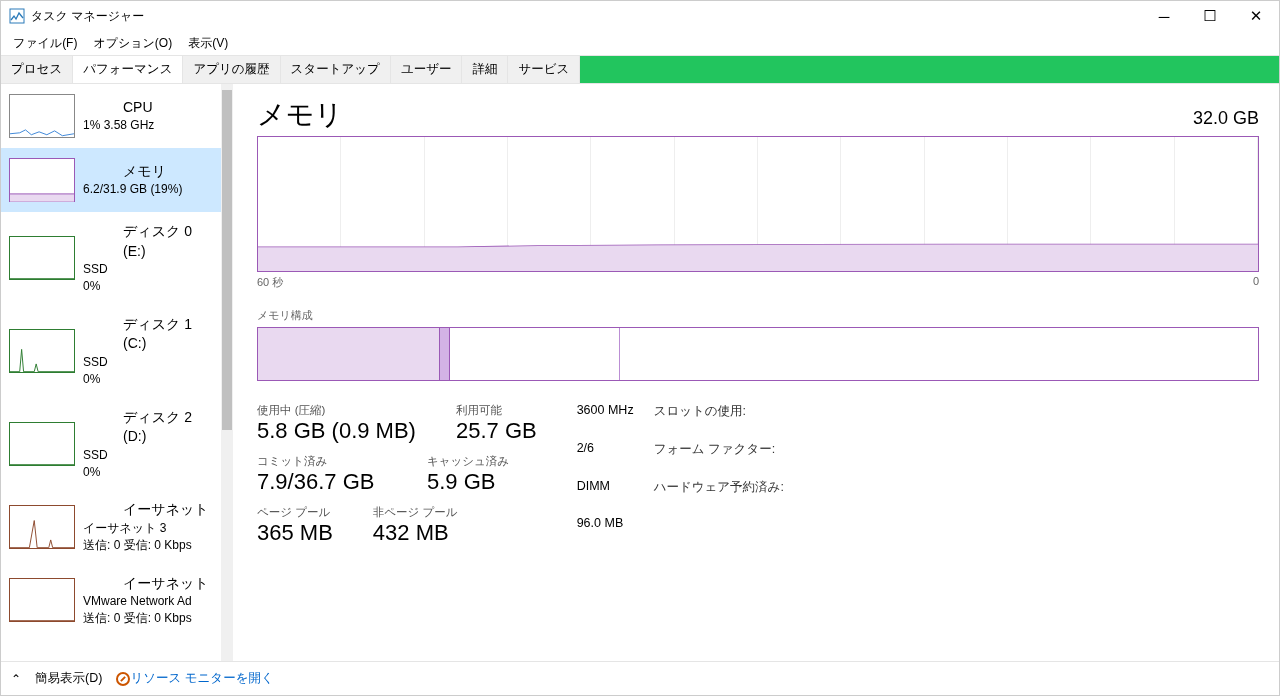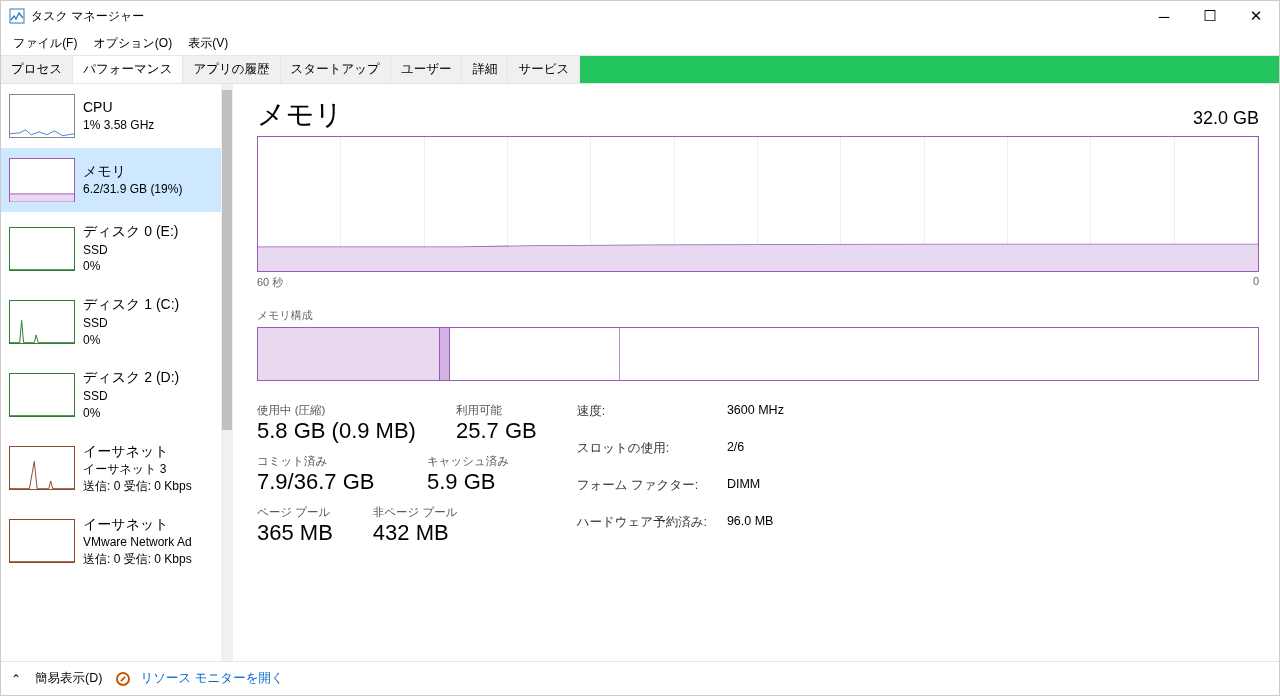--- a/index.html
+++ b/index.html
@@ -25,21 +25,21 @@
 .scrollbar { width: 12px; background: #f0f0f0; position: relative; }
 .scrollbar .thumb { position: absolute; left: 1px; right: 1px; top: 6px; height: 340px; background: #c0c0c0; }
 
 .side-item { display: flex; align-items: center; padding: 10px 10px 10px 8px; gap: 8px; }
 .side-item.selected { background: #cde8ff; }
 .side-thumb { width: 66px; height: 44px; border: 1px solid #888; background: #fff; position: relative; flex-shrink: 0; }
 .side-thumb.mem { border-color: #9b59b6; }
 .side-thumb.disk { border-color: #2e7d32; }
 .side-thumb.eth { border-color: #8d4a2e; }
 .side-info { font-size: 12px; line-height: 1.4; min-width: 0; }
-.side-info .name { font-size: 14px; }
+.side-info .name { font-size: 14px; margin-left: 40px; }
 
 .main { flex: 1; padding: 12px 20px 12px 24px; min-width: 0; display: flex; flex-direction: column; }
 .head-row { display: flex; justify-content: space-between; align-items: baseline; }
 .head-row .h-title { font-size: 28px; font-weight: 300; }
 .head-row .h-total { font-size: 18px; }
 
 .chart-labels { display: flex; justify-content: space-between; font-size: 11px; color: #666; margin-top: 8px; }
 .usage-chart { height: 136px; margin-top: 2px; border: 1px solid #9b59b6; position: relative; background: #fff; }
 .usage-chart .grid { position: absolute; inset: 0; display: grid; grid-template-columns: repeat(12, 1fr); }
 .usage-chart .grid div { border-right: 1px solid #eee; }
@@ -54,21 +54,21 @@
 
 .stats { display: flex; margin-top: 22px; gap: 40px; }
 .stat-col { display: flex; flex-direction: column; gap: 10px; }
 .stat .label { font-size: 11.5px; color: #555; }
 .stat .value.big { font-size: 22px; }
 .kv-grid { display: grid; grid-template-columns: auto auto; column-gap: 20px; row-gap: 5px; font-size: 12.5px; }
 .kv-grid .k { color: #333; }
 
 .footer { height: 34px; border-top: 1px solid #e5e5e5; display: flex; align-items: center; padding: 0 10px; gap: 14px; font-size: 12.5px; }
 .footer .chevron { font-size: 12px; }
-.footer .link { color: #0066cc; display: flex; align-items: center; gap: 10px; }
+.footer .link { color: #0066cc; display: flex; align-items: center; gap: 0; }
 .footer .link .icon { width: 14px; height: 14px; border-radius: 50%; border: 2px solid #cc5500; position: relative; }
 .footer .link .icon::after { content:""; position:absolute; left:2px; right:2px; top:4px; height:2px; background:#cc5500; transform:rotate(-45deg); }
 </style>
 </head>
 <body>
 
 <div class="titlebar">
   <svg class="app-icon" viewBox="0 0 16 16">
       <rect x="1" y="1" width="14" height="14" fill="#fff" stroke="#2a7ab9"></rect>
       <polyline points="2,12 5,8 7,11 10,5 14,10" fill="none" stroke="#2a7ab9" stroke-width="1.3"></polyline>
@@ -240,21 +240,20 @@
             <div class="label">ページ プール</div>
             <div class="value big">365 MB</div>
           </div>
           <div>
             <div class="label">非ページ プール</div>
             <div class="value big">432 MB</div>
           </div>
         </div>
       </div>
       <div class="kv-grid">
-        <div class="k">速度:</div>
         <div>3600 MHz</div>
         <div class="k">スロットの使用:</div>
         <div>2/6</div>
         <div class="k">フォーム ファクター:</div>
         <div>DIMM</div>
         <div class="k">ハードウェア予約済み:</div>
         <div>96.0 MB</div>
       </div>
     </div>
   </div>

